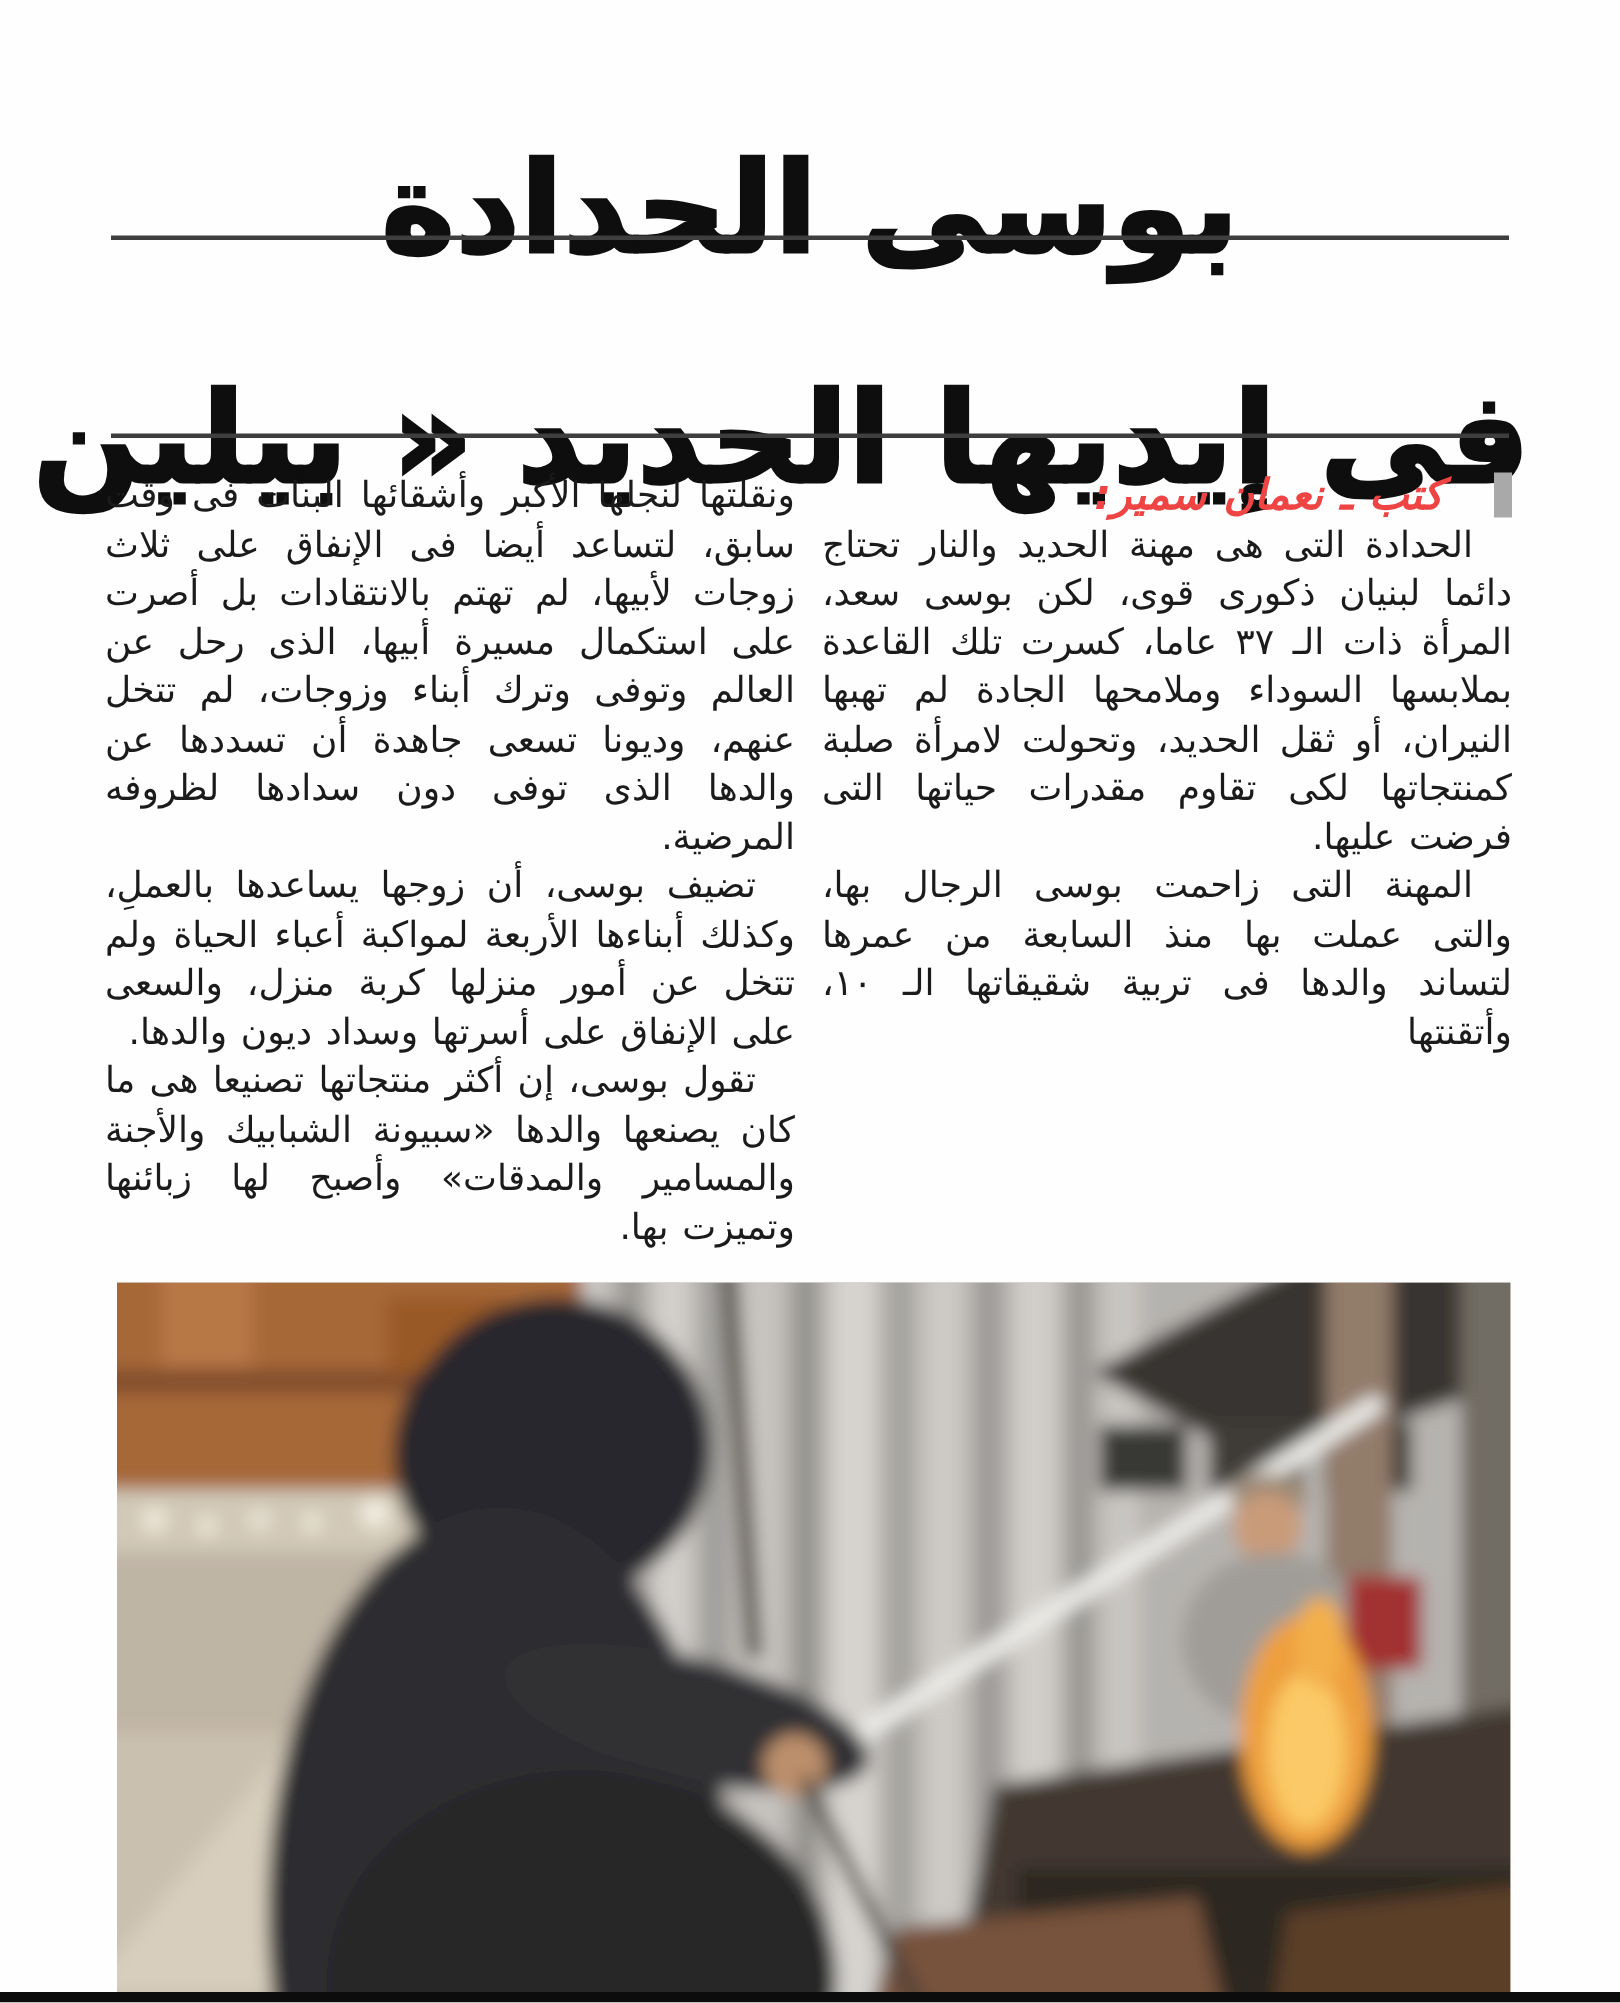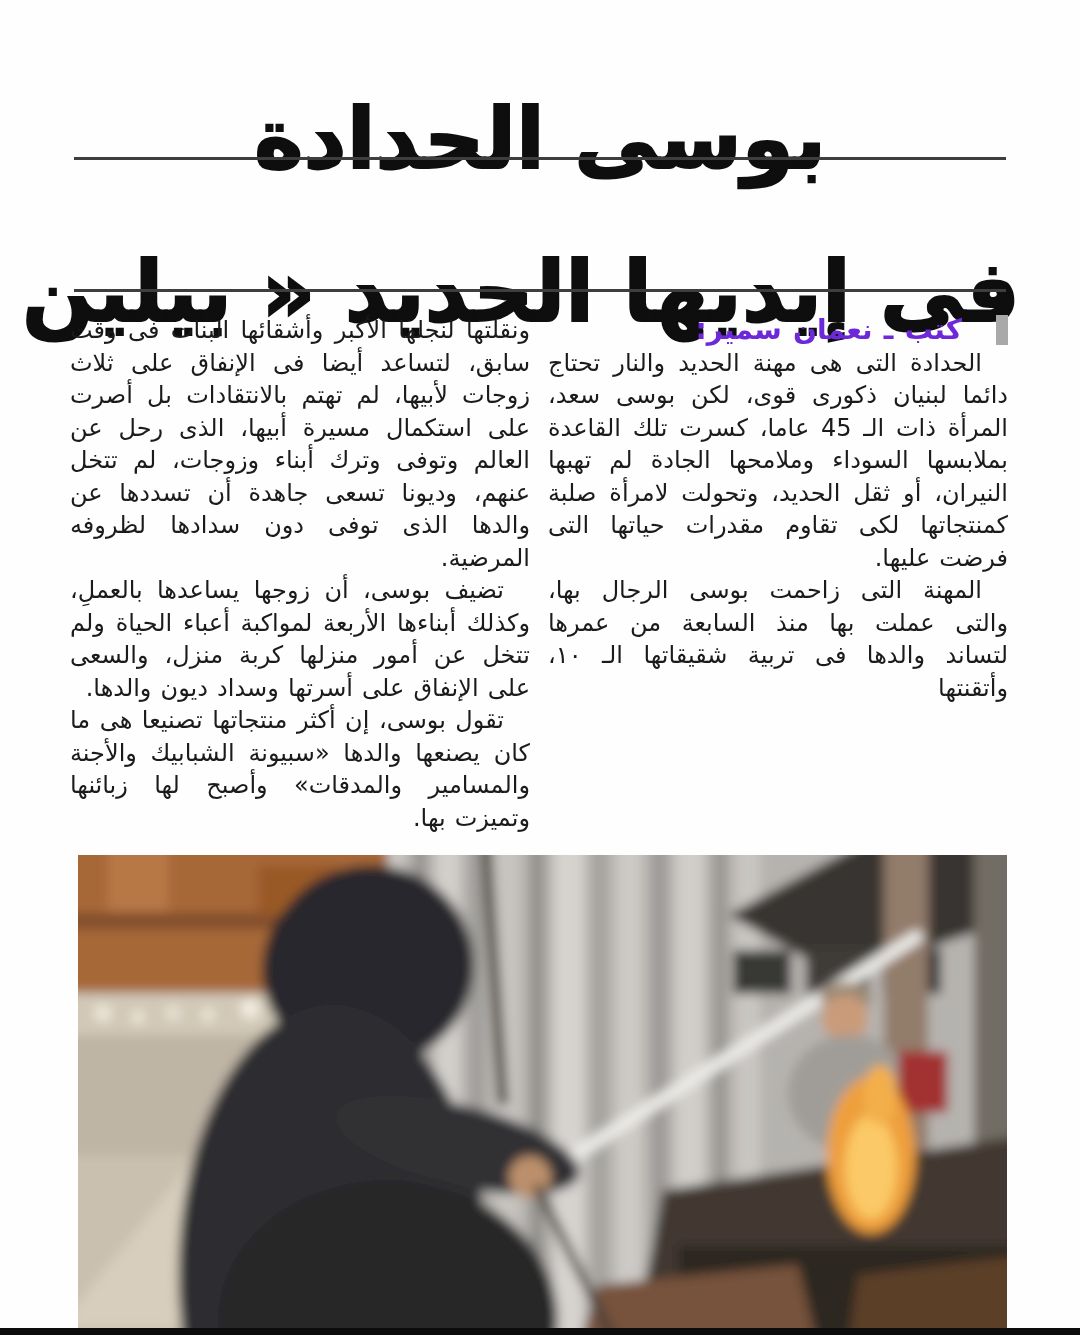--- a/index.html
+++ b/index.html
@@ -74,21 +74,22 @@
     text-indent: 26px;
   }
   .col p.flush { text-indent: 0; }
   .byline {
     display: flex;
     align-items: center;
     gap: 8px;
     font-weight: bold;
     font-size: 28px;
     margin: 0 0 6px 0;
-    color: #6d28d9;
+    color: #ef4444;
+    font-style: italic;
   }
   .byline-marker {
     display: inline-block;
     width: 12px;
     height: 30px;
     background: #a9a9a9;
     flex: 0 0 auto;
   }
 
   
@@ -123,21 +124,21 @@
   <h2 class="headline headline-2">فى إيديها الحديد « بيلين » ..</h2>
   <div class="rule rule-2"></div>
 
   <div class="columns">
 
     <div class="col">
       <p class="byline">
         <span class="byline-marker"></span>
         <span>كتب ـ نعمان سمير:</span>
       </p>
-      <p>الحدادة التى هى مهنة الحديد والنار تحتاج دائما لبنيان ذكورى قوى، لكن بوسى سعد، المرأة ذات الـ 45 عاما، كسرت تلك القاعدة بملابسها السوداء وملامحها الجادة لم تهبها النيران، أو ثقل الحديد، وتحولت لامرأة صلبة كمنتجاتها لكى تقاوم مقدرات حياتها التى فرضت عليها.</p>
+      <p>الحدادة التى هى مهنة الحديد والنار تحتاج دائما لبنيان ذكورى قوى، لكن بوسى سعد، المرأة ذات الـ ٣٧ عاما، كسرت تلك القاعدة بملابسها السوداء وملامحها الجادة لم تهبها النيران، أو ثقل الحديد، وتحولت لامرأة صلبة كمنتجاتها لكى تقاوم مقدرات حياتها التى فرضت عليها.</p>
       <p>المهنة التى زاحمت بوسى الرجال بها، والتى عملت بها منذ السابعة من عمرها لتساند والدها فى تربية شقيقاتها الـ ١٠، وأتقنتها</p>
     </div>
 
     <div class="col">
       <p class="flush">ونقلتها لنجلها الأكبر وأشقائها البنات فى وقت سابق، لتساعد أيضا فى الإنفاق على ثلاث زوجات لأبيها، لم تهتم بالانتقادات بل أصرت على استكمال مسيرة أبيها، الذى رحل عن العالم وتوفى وترك أبناء وزوجات، لم تتخل عنهم، وديونا تسعى جاهدة أن تسددها عن والدها الذى توفى دون سدادها لظروفه المرضية.</p>
       <p>تضيف بوسى، أن زوجها يساعدها بالعملِ، وكذلك أبناءها الأربعة لمواكبة أعباء الحياة ولم تتخل عن أمور منزلها كربة منزل، والسعى على الإنفاق على أسرتها وسداد ديون والدها.</p>
       <p>تقول بوسى، إن أكثر منتجاتها تصنيعا هى ما كان يصنعها والدها «سبيونة الشبابيك والأجنة والمسامير والمدقات» وأصبح لها زبائنها وتميزت بها.</p>
     </div>
 
   </div>

